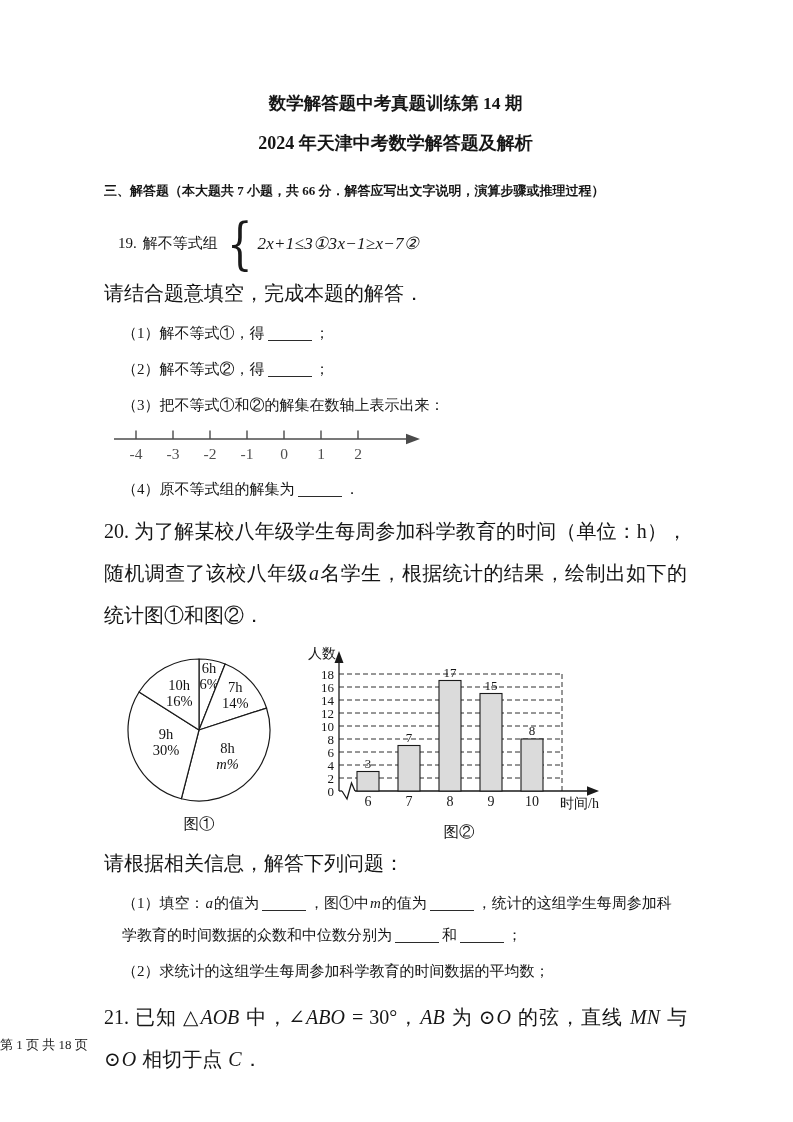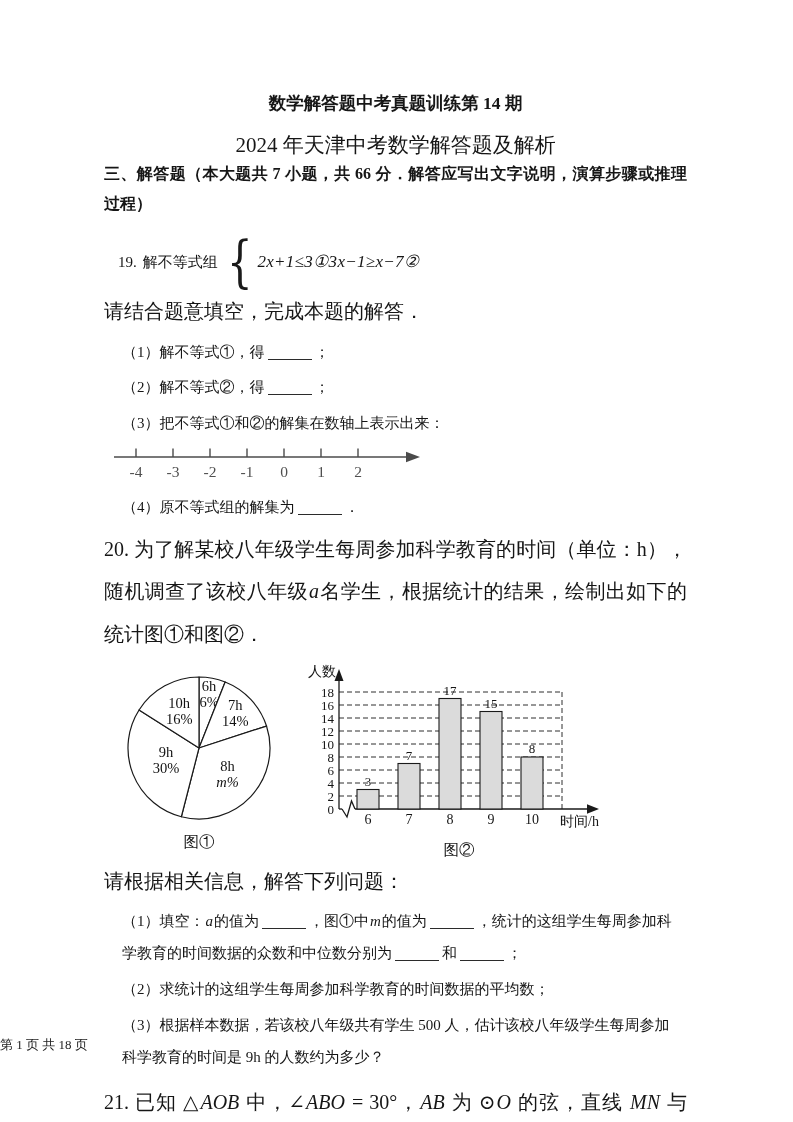--- a/index.html
+++ b/index.html
@@ -9,24 +9,24 @@
     background:#ffffff;
     color:#161616;
     font-family:"Liberation Serif","DejaVu Serif",serif;
     overflow:hidden;
   }
   .content{padding:92px 106px 0 104px;}
   .doc-title{
     text-align:center;font-weight:700;font-size:17.5px;line-height:1.35;
   }
   .doc-subtitle{
-    text-align:center;font-weight:400;font-size:21px;line-height:1.35;margin-top:15px;
+    text-align:center;font-weight:700;font-size:18px;line-height:1.35;margin-top:15px;
   }
   .section-heading{
-    font-weight:700;font-size:16px;line-height:1.85;margin-top:0;text-align:justify;
+    font-weight:700;font-size:13px;line-height:1.85;margin-top:24px;text-align:justify;
   }
   .para{
     font-size:20px;line-height:2.12;margin:0;text-align:justify;
   }
   .q{
     font-size:15px;line-height:2.12;margin:4px;padding-left:14px;
   }
   .p19head{
     display:flex;align-items:center;margin-top:8px;padding-left:14px;
     font-size:15px;
@@ -168,19 +168,18 @@
             <text x="4" y="13" font-size="14" fill="#161616">人数</text>
             <text x="256" y="163" font-size="14" fill="#161616">时间/h</text>
           </svg>
         <figcaption>图②</figcaption>
       </figure>
     </div>
 
     <p class="para">请根据相关信息，解答下列问题：</p>
     <p class="q"><span>（1）填空：</span><span class="mvar">a</span><span>的值为</span><span class="blank"></span><span>，图①中</span><span class="mvar">m</span><span>的值为</span><span class="blank"></span><span>，统计的这组学生每周参加科学教育的时间数据的众数和中位数分别为</span><span class="blank"></span><span>和</span><span class="blank"></span><span>；</span></p>
     <p class="q"><span>（2）求统计的这组学生每周参加科学教育的时间数据的平均数；</span></p>
-    <p class="q"><span>（3）根据样本数据，若该校八年级共有学生 500 人，估计该校八年级学生每周参加科学教育的时间是 9h 的人数约为多少？</span></p>
 
     <p class="para" style="margin-top:8px"><span>21. 已知 △</span><span class="mvar">AOB</span><span> 中，∠</span><span class="mvar">ABO</span><span> = 30°，</span><span class="mvar">AB</span><span> 为 ⊙</span><span class="mvar">O</span><span> 的弦，直线 </span><span class="mvar">MN</span><span> 与 ⊙</span><span class="mvar">O</span><span> 相切于点 </span><span class="mvar">C</span><span>．</span></p>
 
   </div>
   <div class="footer">第 1 页 共 18 页</div>
 </div>
 
 </body></html>

